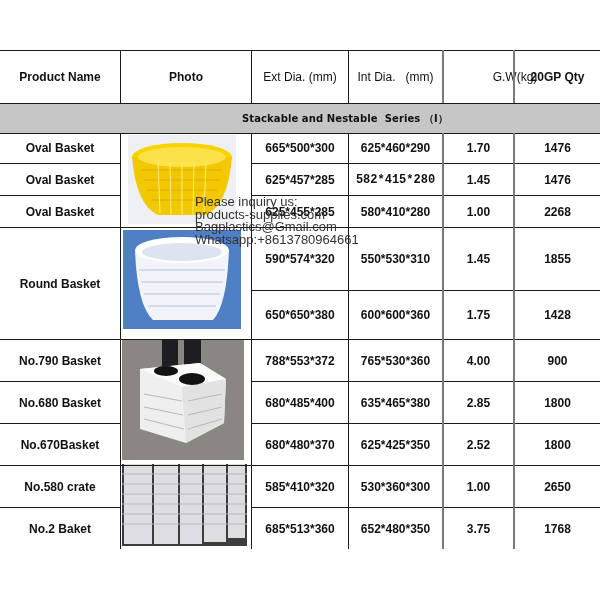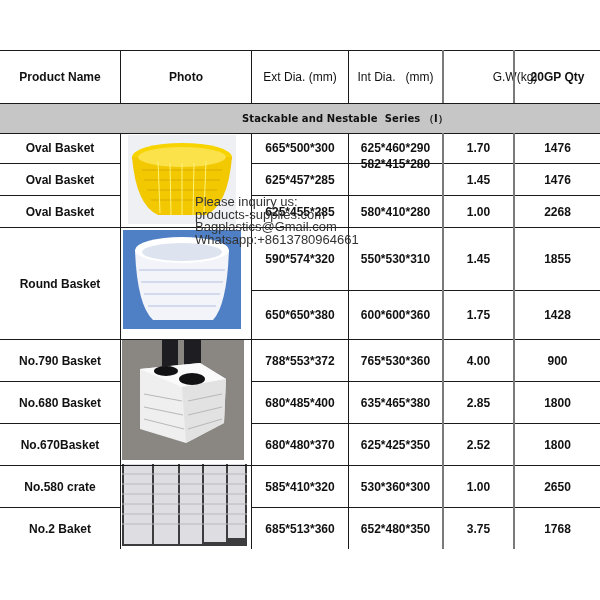--- a/index.html
+++ b/index.html
@@ -130,21 +130,21 @@
 <div class="vline grey" style="left:513px;top:133px;height:416px;"></div>
 
 <div class="cell" style="left:0;top:133px;width:120px;height:30px;">Oval Basket</div>
 <div class="cell" style="left:252px;top:133px;width:96px;height:30px;">665*500*300</div>
 <div class="cell" style="left:349px;top:133px;width:93px;height:30px;">625*460*290</div>
 <div class="cell" style="left:444px;top:133px;width:69px;height:30px;">1.70</div>
 <div class="cell" style="left:515px;top:133px;width:85px;height:30px;">1476</div>
 
 <div class="cell" style="left:0;top:164px;width:120px;height:31px;">Oval Basket</div>
 <div class="cell" style="left:252px;top:164px;width:96px;height:31px;">625*457*285</div>
-<div class="cell" style="left:349px;top:148px;width:93px;height:31px;">582*415*280</div>
+<div class="cell" style="left:349px;top:164px;width:93px;height:31px;font-family:Liberation Mono, monospace;">582*415*280</div>
 <div class="cell" style="left:444px;top:164px;width:69px;height:31px;">1.45</div>
 <div class="cell" style="left:515px;top:164px;width:85px;height:31px;">1476</div>
 
 <div class="cell" style="left:0;top:196px;width:120px;height:31px;">Oval Basket</div>
 <div class="cell" style="left:252px;top:196px;width:96px;height:31px;">625*455*285</div>
 <div class="cell" style="left:349px;top:196px;width:93px;height:31px;">580*410*280</div>
 <div class="cell" style="left:444px;top:196px;width:69px;height:31px;">1.00</div>
 <div class="cell" style="left:515px;top:196px;width:85px;height:31px;">2268</div>
 
 <div class="cell" style="left:0;top:228px;width:120px;height:111px;">Round Basket</div>

